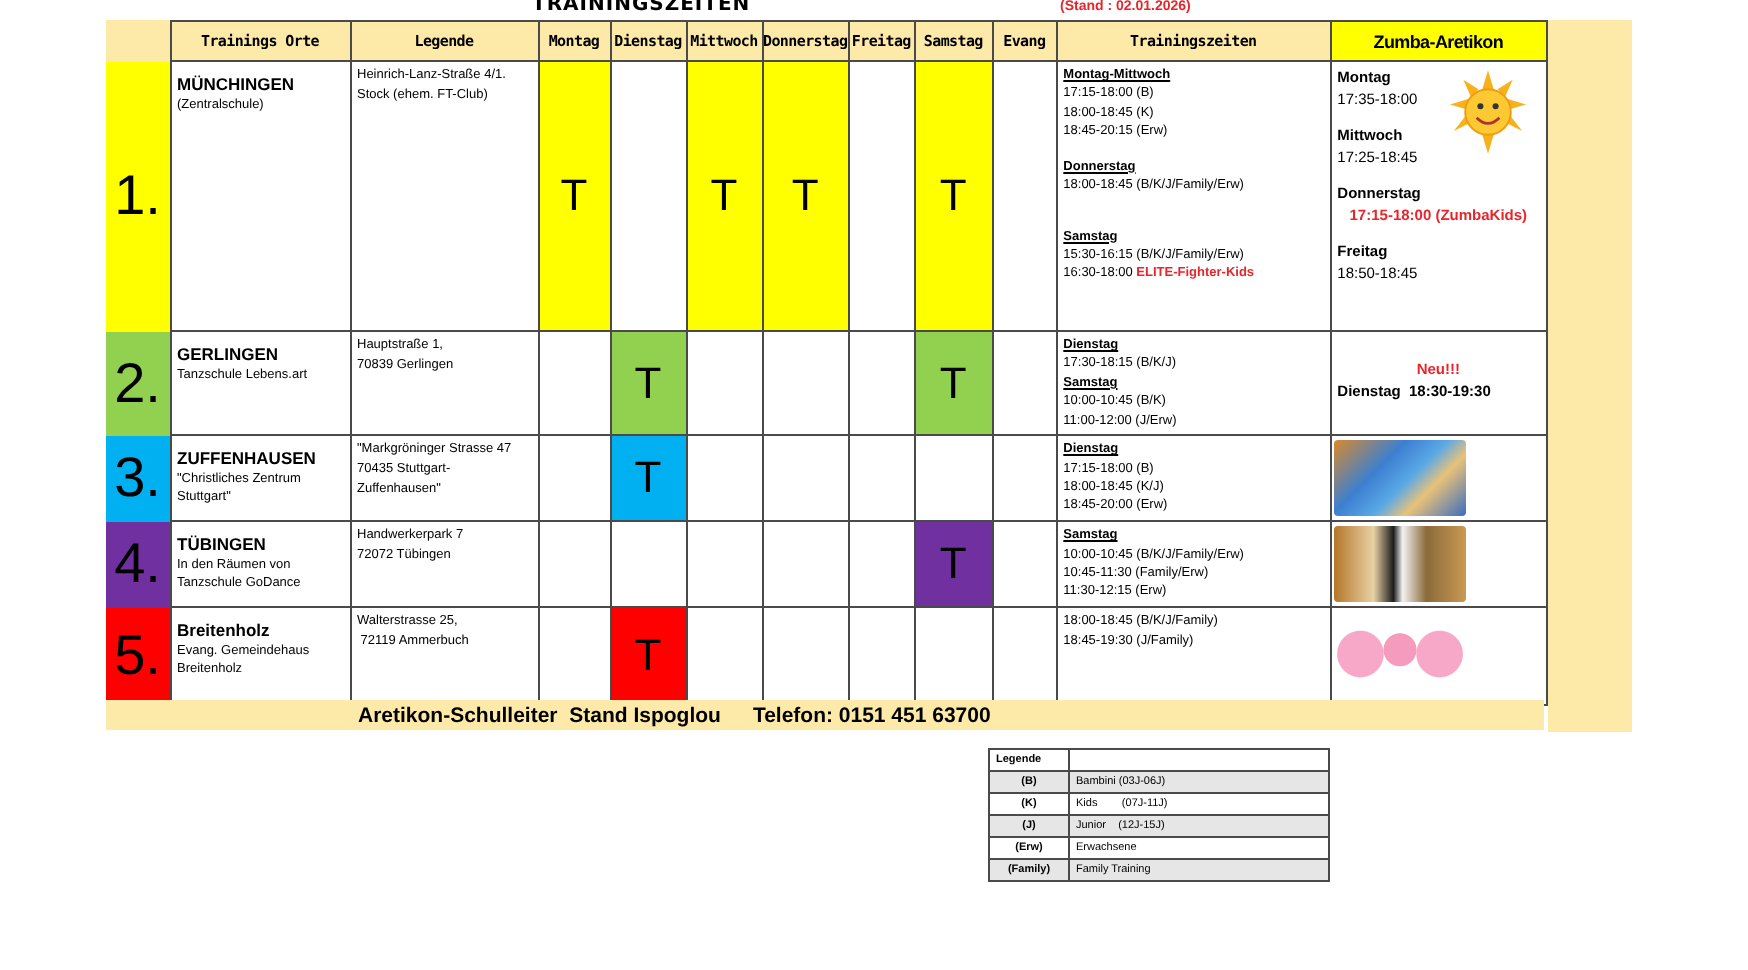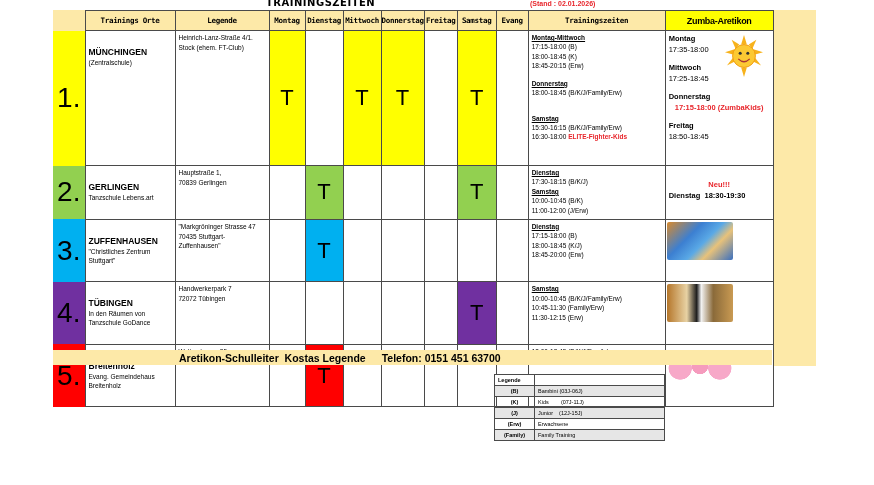--- a/index.html
+++ b/index.html
@@ -9,21 +9,21 @@
   .bg-left { position: absolute; left: 53px; top: 10px; width: 32px; height: 20px; background: #fde9a8; }
   .right-panel { position: absolute; left: 774px; top: 10px; width: 42px; height: 356px; background: #fde9a8; }
   .footer { position: absolute; left: 53px; top: 350px; width: 719px; height: 15px; background: #fde9a8; font-size: 10.5px; font-weight: bold; display: flex; align-items: center; padding-left: 126px; }
   .footer span { white-space: pre; }
   table.sched { position: absolute; left: 53px; top: 10px; border-collapse: collapse; table-layout: fixed; }
   table.sched td, table.sched th { border: 1px solid #4a4a4a; vertical-align: top; }
   table.sched th { background: #fde9a8; font-family: "DejaVu Sans Mono", monospace; font-size: 7.5px; font-weight: bold; height: 20px; vertical-align: middle; text-align: center; letter-spacing: -0.3px; }
   table.sched th.num { border: none; border-right: 1px solid #4a4a4a; }
   th.zumba-h { background: #ffff00 !important; font-family: "Liberation Sans", sans-serif !important; font-size: 9px !important; }
   td.num { font-size: 28px; vertical-align: middle !important; text-align: center; border: none !important; border-right: 1px solid #4a4a4a !important; line-height: 1; }
-  td.loc { padding: 16px 3px; margin-left: 15px; }
+  td.loc { padding: 6px 3px; margin-left: 15px; }
   .loc-name { font-size: 8.5px; font-weight: bold; }
   .loc-sub { font-size: 6.5px; margin-top: 2px; line-height: 1.35; }
   td.addr { font-size: 6.5px; padding: 2px 3px; line-height: 1.5; }
   td.day { text-align: center; vertical-align: middle !important; font-size: 22px; }
   td.times { font-size: 6.5px; padding: 2px 3px; line-height: 1.45; }
   .u { text-decoration: underline; font-weight: bold; }
   .red { color: #e8252b; font-weight: bold; text-align: center; }
   .gap { height: 8px; }
   td.zumba { font-size: 7.5px; padding: 3px 3px; line-height: 1.4; position: relative; }
   .zb { font-weight: bold; }
@@ -242,21 +242,21 @@
       <div>18:45-19:30 (J/Family)</div>
     </td>
     <td class="zumba" style="padding:1px 1px">
       <div class="pic pigs"></div>
     </td>
   </tr>
 </tbody>
   </table>
 
 <div class="footer">
-  <span>Aretikon-Schulleiter  Kostas Legende</span>
+  <span>Aretikon-Schulleiter  Stand Ispoglou</span>
   <span style="width:16px"></span>
   <span>Telefon: 0151 451 63700</span>
 </div>
 
 <table class="legend">
   <tbody>
       <tr class="head">
     <td class="k" style="text-align:left">Legende</td>
     <td class="v"></td>
   </tr>

